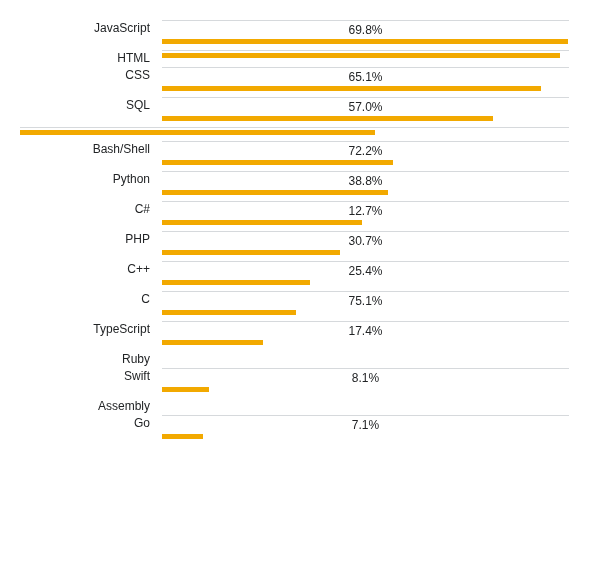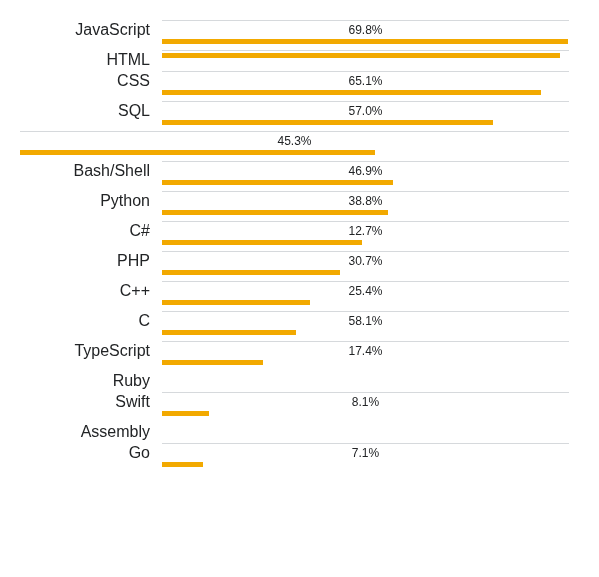--- a/index.html
+++ b/index.html
@@ -21,21 +21,21 @@
       display: flex;
       align-items: flex-start;
       margin-bottom: 2px;
     }
     .label {
       width: 130px;
       flex: 0 0 130px;
       text-align: right;
       padding-right: 12px;
       padding-top: 1px;
-      font-size: 16px;
+      font-size: 12px;
       color: #222426;
     }
     .barcol {
       flex: 1 1 auto;
       position: relative;
       border-top: 1px solid #d6d9dc;
       padding-top: 2px;
       padding-bottom: 4px;
       box-sizing: border-box;
       min-width: 0;
@@ -81,28 +81,27 @@
     </div>
     <div class="row">
       <span class="label">SQL</span>
       <span class="barcol">
         <span class="value">57.0%</span>
         <span class="bar" style="width: 81.4286%;"></span>
       </span>
     </div>
     <div class="row">
       <span class="barcol">
-        <span class="value">45.3%</span>
         <span class="bar" style="width: 64.7143%;"></span>
       </span>
     </div>
     <div class="row">
       <span class="label">Bash/Shell</span>
       <span class="barcol">
-        <span class="value">46.9%</span>
+        <span class="value">72.2%</span>
         <span class="bar" style="width: 56.8571%;"></span>
       </span>
     </div>
     <div class="row">
       <span class="label">Python</span>
       <span class="barcol">
         <span class="value">38.8%</span>
         <span class="bar" style="width: 55.4286%;"></span>
       </span>
     </div>
@@ -123,21 +122,21 @@
     <div class="row">
       <span class="label">C++</span>
       <span class="barcol">
         <span class="value">25.4%</span>
         <span class="bar" style="width: 36.2857%;"></span>
       </span>
     </div>
     <div class="row">
       <span class="label">C</span>
       <span class="barcol">
-        <span class="value">58.1%</span>
+        <span class="value">75.1%</span>
         <span class="bar" style="width: 32.8571%;"></span>
       </span>
     </div>
     <div class="row">
       <span class="label">TypeScript</span>
       <span class="barcol">
         <span class="value">17.4%</span>
         <span class="bar" style="width: 24.8571%;"></span>
       </span>
     </div>

